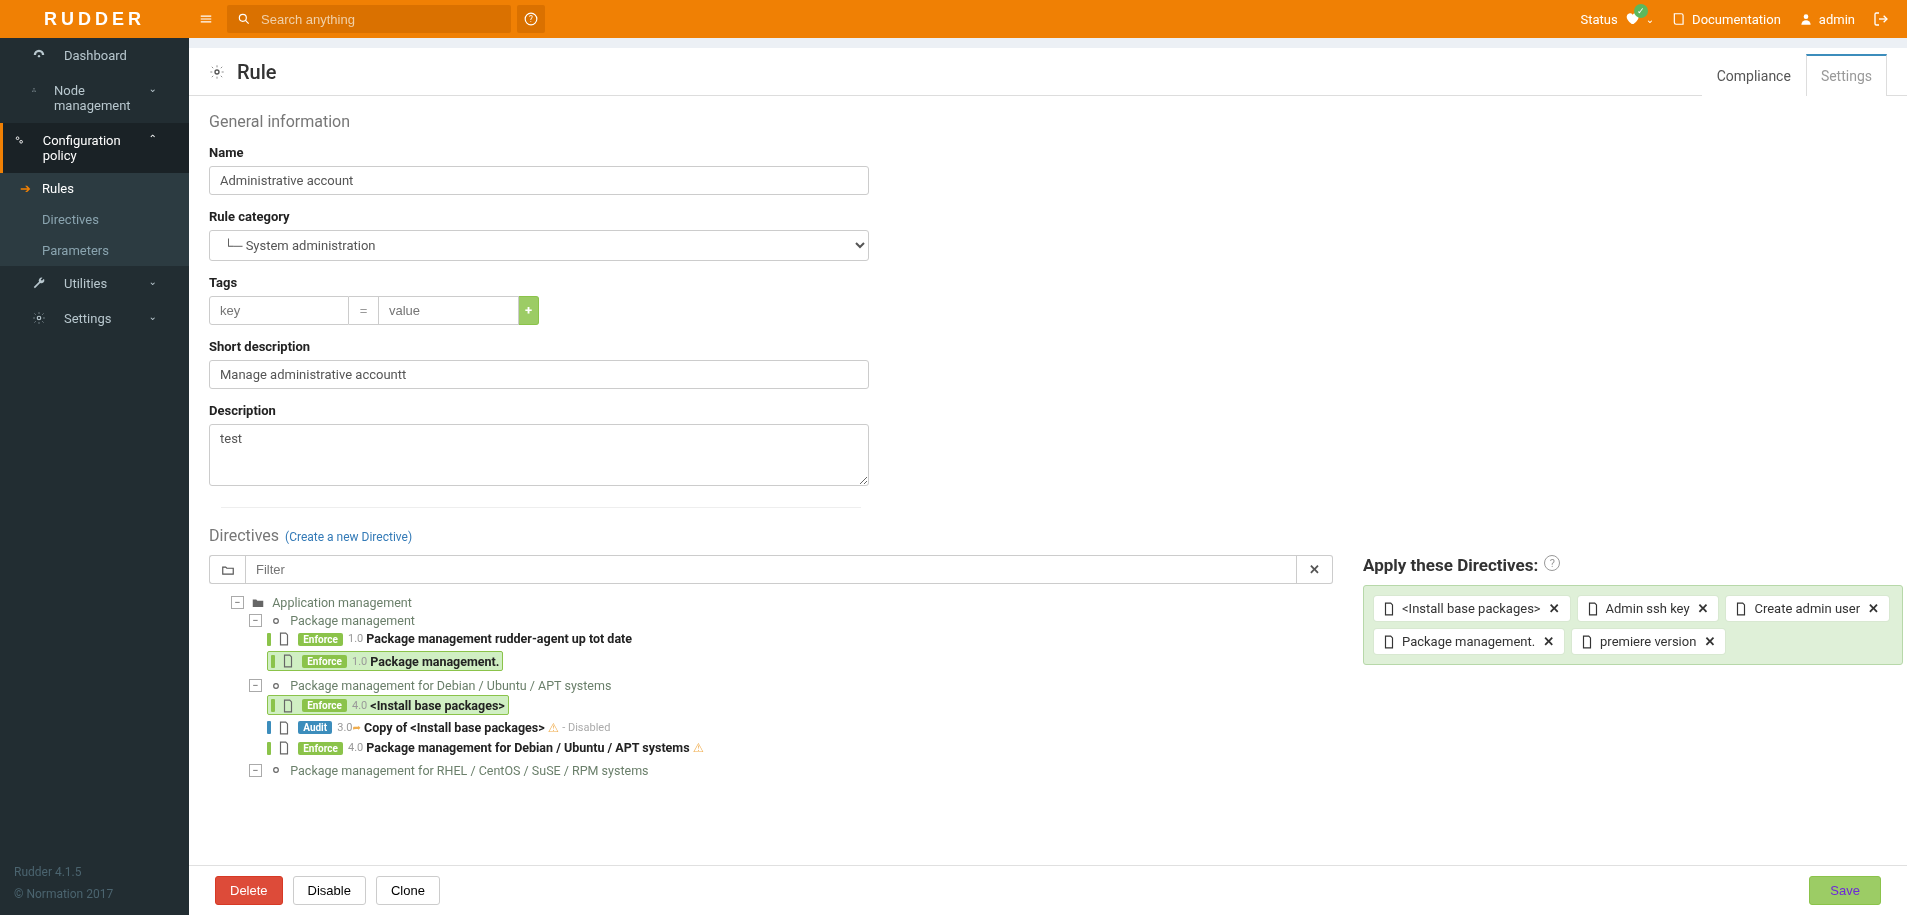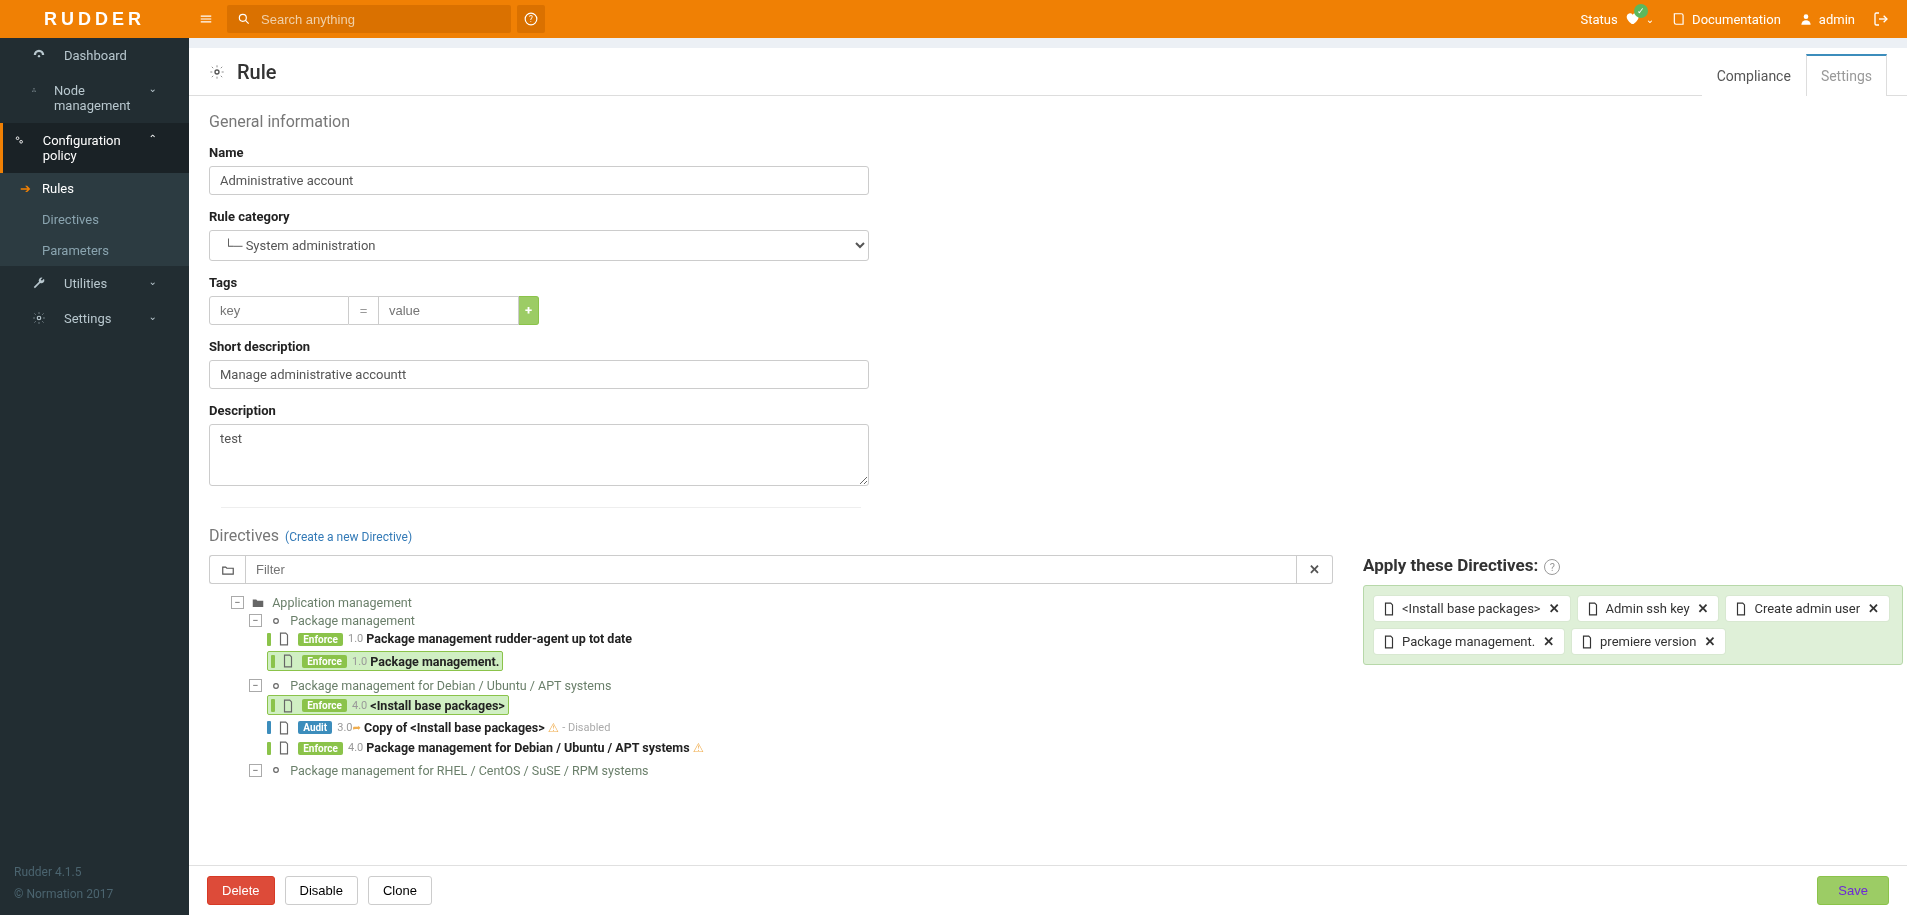--- a/index.html
+++ b/index.html
@@ -84,28 +84,28 @@
   .ver { color:#999; font-size:11px; vertical-align:middle; }
   .warn-icon { color:#f0ad4e; vertical-align:middle; }
   .deprecated-arrow { color:#f0ad4e; font-size:10px; vertical-align:middle; }
   .disabled-txt { color:#aaa; font-size:11px; vertical-align:middle; }
   .node-selected { background:#d0efc3; border:1px solid #8bc34a; border-radius:2px; padding:1px 3px; display:inline-block; }
   .bar-icon { display:inline-block; width:4px; height:13px; vertical-align:middle; margin-right:3px; border-radius:1px; }
   .bar-green { background:#8bc34a; }
   .bar-blue { background:#3c8dbc; }
   
   
-  .applied-title { font-size:17px; font-weight:700; margin-bottom:10px; display:flex; align-items:flex-end; gap:6px; }
+  .applied-title { font-size:17px; font-weight:700; margin-bottom:10px; display:flex; align-items:flex-start; gap:6px; }
   .applied-title .qmark { display:inline-flex; width:16px; height:16px; border:1px solid #999; border-radius:50%; align-items:center; justify-content:center; font-size:11px; color:#999; font-weight:400; }
   .applied-box { background:#dff0d8; border:1px solid #b7d8a9; border-radius:3px; padding:10px; display:flex; flex-wrap:wrap; gap:8px; min-height:80px; }
   .chip { background:#fff; border-radius:3px; padding:5px 8px; font-size:13px; display:flex; align-items:center; gap:6px; box-shadow:0 0 0 1px rgba(0,0,0,0.03); }
   .chip .x { font-weight:700; cursor:pointer; padding:0 2px; }
   
   
-  .action-bar { position:fixed; bottom:0; left:189px; right:0; background:#fff; border-top:1px solid #e0e0e0; padding:10px 18px; display:flex; gap:10px; align-items:center; z-index:50; }
+  .action-bar { position:fixed; bottom:0; left:189px; right:0; background:#fff; border-top:1px solid #e0e0e0; padding:10px 26px; display:flex; gap:10px; align-items:center; z-index:50; }
   .btn { padding:6px 14px; border-radius:3px; font-size:13px; cursor:pointer; border:1px solid #ccc; background:#fff; }
   .btn.delete { background:#dd4b39; color:#fff; border-color:#d73925; }
   .btn.save { background:#9ccc65; color:#6d28d9; border-color:#8bc34a; margin-left:auto; padding:6px 20px; }
   
   
   svg.i { width:14px; height:14px; }
   svg.i-lg { width:16px; height:16px; }
 </style>
 </head>
 <body>

